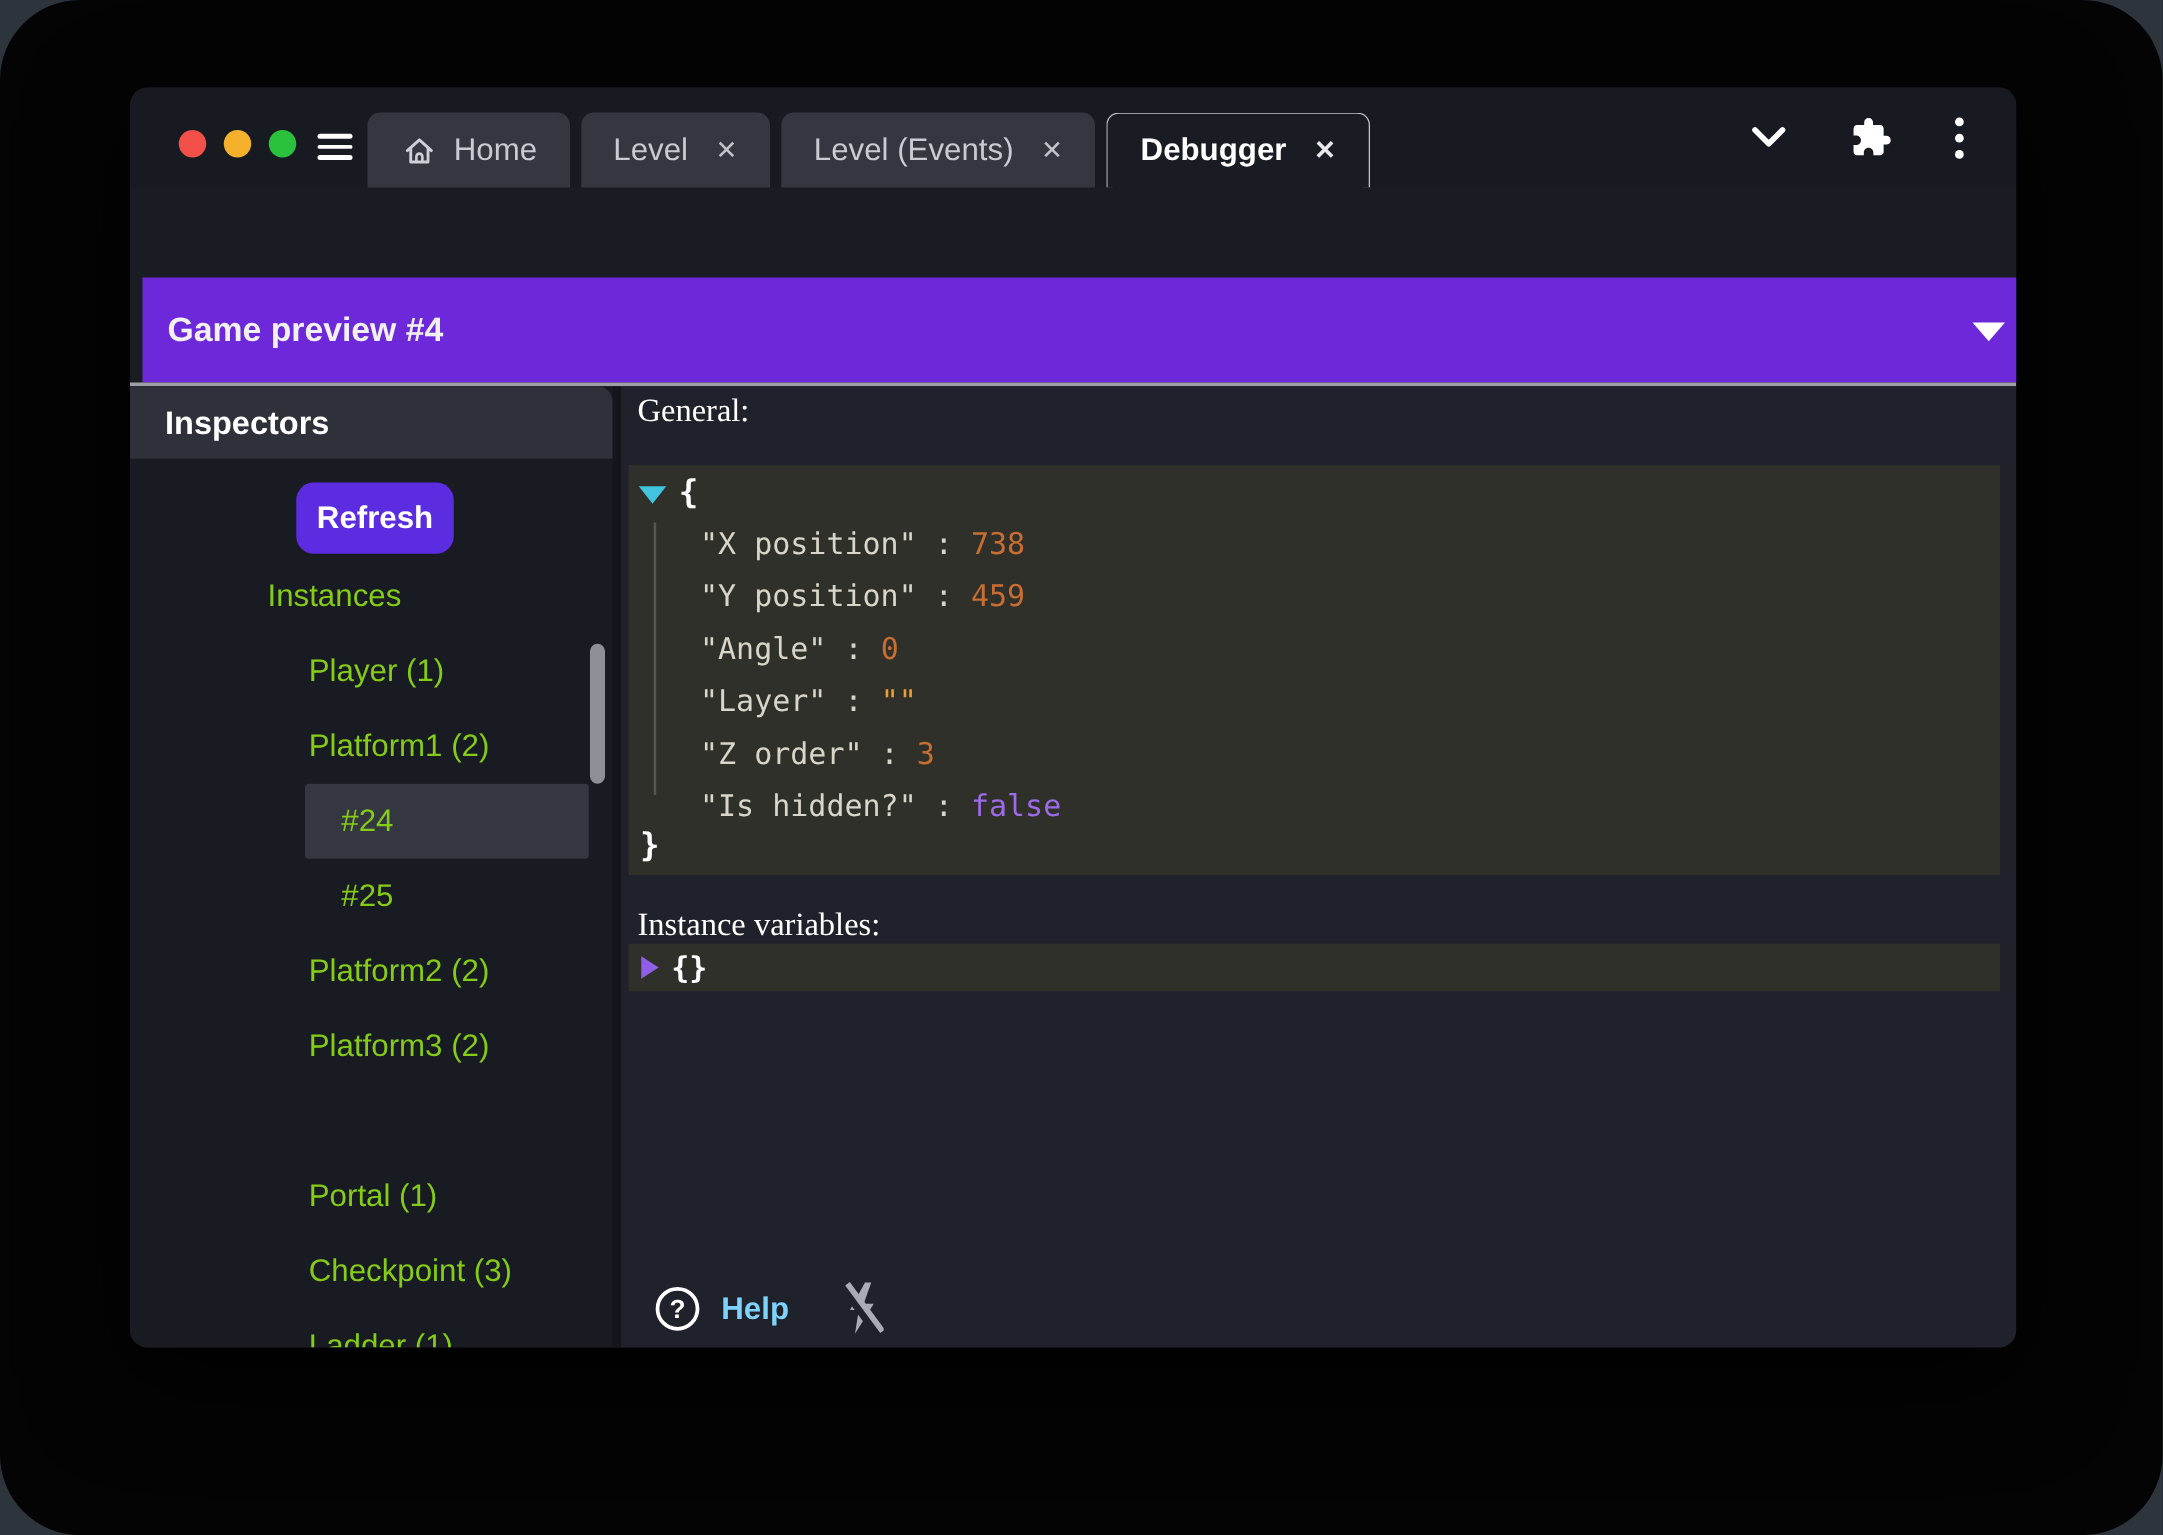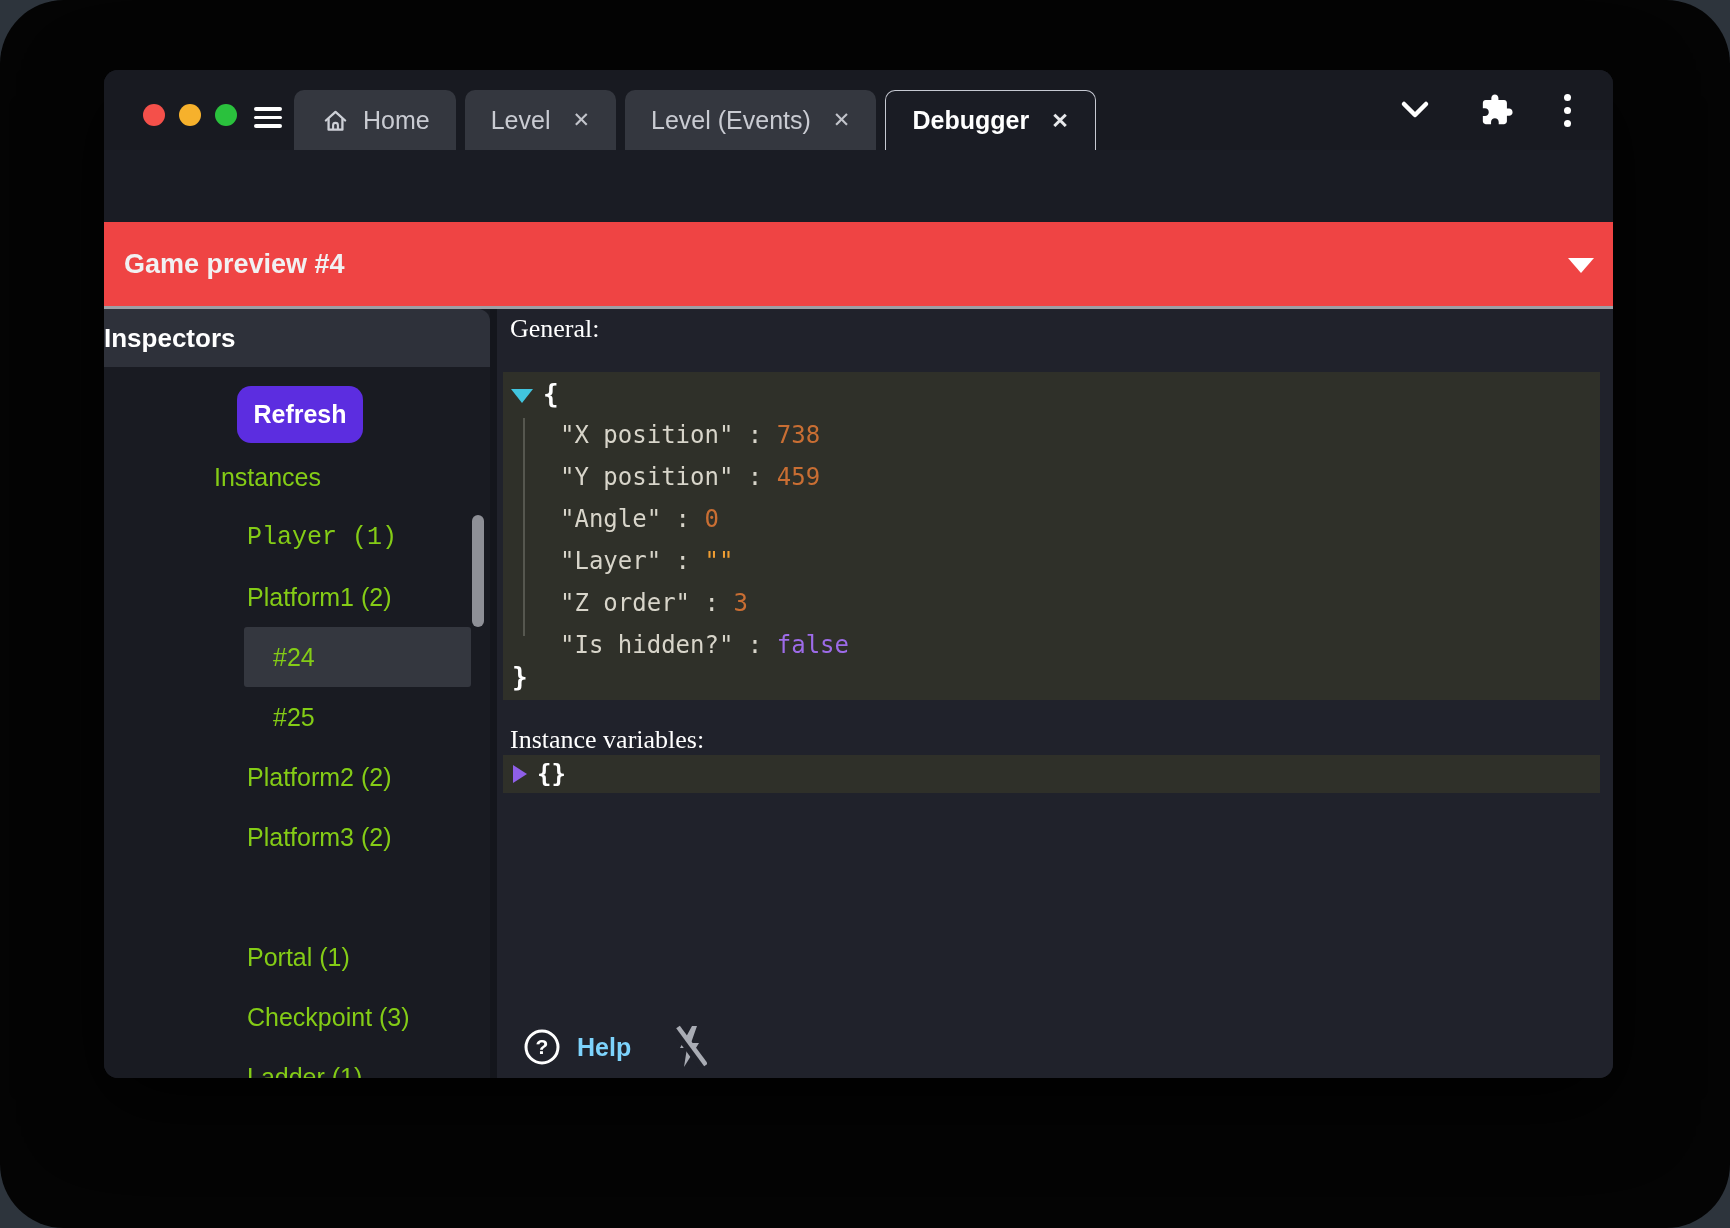--- a/index.html
+++ b/index.html
@@ -28,32 +28,32 @@
 
   
   .toolbar{position:absolute;left:0;top:80px;width:100%;height:72px;background:#1a1c24;}
   .tool-group{position:absolute;right:13px;top:0;height:72px;display:flex;align-items:center;gap:25px;}
   .icon-btn{display:flex;align-items:center;justify-content:center;cursor:pointer;}
   .pause-btn{display:flex;align-items:center;justify-content:center;gap:24px;width:170px;height:58px;
              border:2px solid #7e818b;border-radius:29px;cursor:pointer;box-sizing:border-box;}
   .pause-label{color:#e2dcf4;font-size:25px;font-weight:bold;}
 
   
-  .preview-bar{position:absolute;left:0;top:152px;width:100%;height:84px;background:#ef4444;cursor:pointer;}
+  .preview-bar{position:absolute;left:10px;top:152px;width:100%;height:84px;background:#6d28d9;cursor:pointer;}
   .preview-title{position:absolute;left:20px;top:0;height:84px;display:flex;align-items:center;
                  color:#f1f1f2;font-size:27px;font-weight:bold;}
   .preview-caret{position:absolute;left:1464px;top:36px;width:0;height:0;
                  border-left:13px solid transparent;border-right:13px solid transparent;border-top:15px solid #fff;}
   .hdr-divider{position:absolute;left:0;top:236px;width:100%;height:3px;background:#9da0a6;}
 
   
   .panels{position:absolute;left:0;top:239px;width:100%;height:769px;display:flex;}
   .sidebar{width:386px;height:100%;background:#191b22;position:relative;flex:none;}
   .sidebar-header{height:58px;background:#2e313a;border-radius:0 12px 0 0;display:flex;align-items:center;
-                  color:#fff;font-size:26px;font-weight:bold;box-sizing:border-box;}
+                  padding-left:28px;color:#fff;font-size:26px;font-weight:bold;box-sizing:border-box;}
   .sidebar-content{position:absolute;left:0;top:58px;right:0;bottom:0;overflow:hidden;}
   .refresh-btn{position:absolute;left:133px;top:19px;width:126px;height:57px;background:#5c2de0;border:none;
                border-radius:14px;color:#fff;font-size:25px;font-weight:bold;font-family:inherit;cursor:pointer;}
   .tree-row{position:absolute;left:0;right:0;height:60px;display:flex;align-items:center;
             color:#84cc16;font-size:25px;cursor:pointer;}
   .tree-row span{position:relative;z-index:1;}
   .tree-row.lvl0{padding-left:110px;}
   .tree-row.lvl1{padding-left:143px;}
   .tree-row.lvl2{padding-left:169px;}
   .tree-row.selected::before{content:'';position:absolute;left:140px;right:19px;top:0;bottom:0;
@@ -162,21 +162,21 @@
       <div class="sidebar-header">
         <span>Inspectors</span>
       </div>
       <div class="sidebar-content">
         <button class="refresh-btn">Refresh</button>
 
         <div class="scroll-thumb"></div>
       <div class="tree-row lvl0" style="top: 80px;">
             <span>Instances</span>
           </div>
-          <div class="tree-row lvl1" style="top: 140px; font-family: Liberation Mono, monospace;">
+          <div class="tree-row lvl1" style="top: 140px;">
             <span>Player (1)</span>
           </div>
           <div class="tree-row lvl1" style="top: 200px;">
             <span>Platform1 (2)</span>
           </div>
           <div class="tree-row lvl2 selected" style="top: 260px;">
             <span>#24</span>
           </div>
           <div class="tree-row lvl2" style="top: 320px;">
             <span>#25</span>

